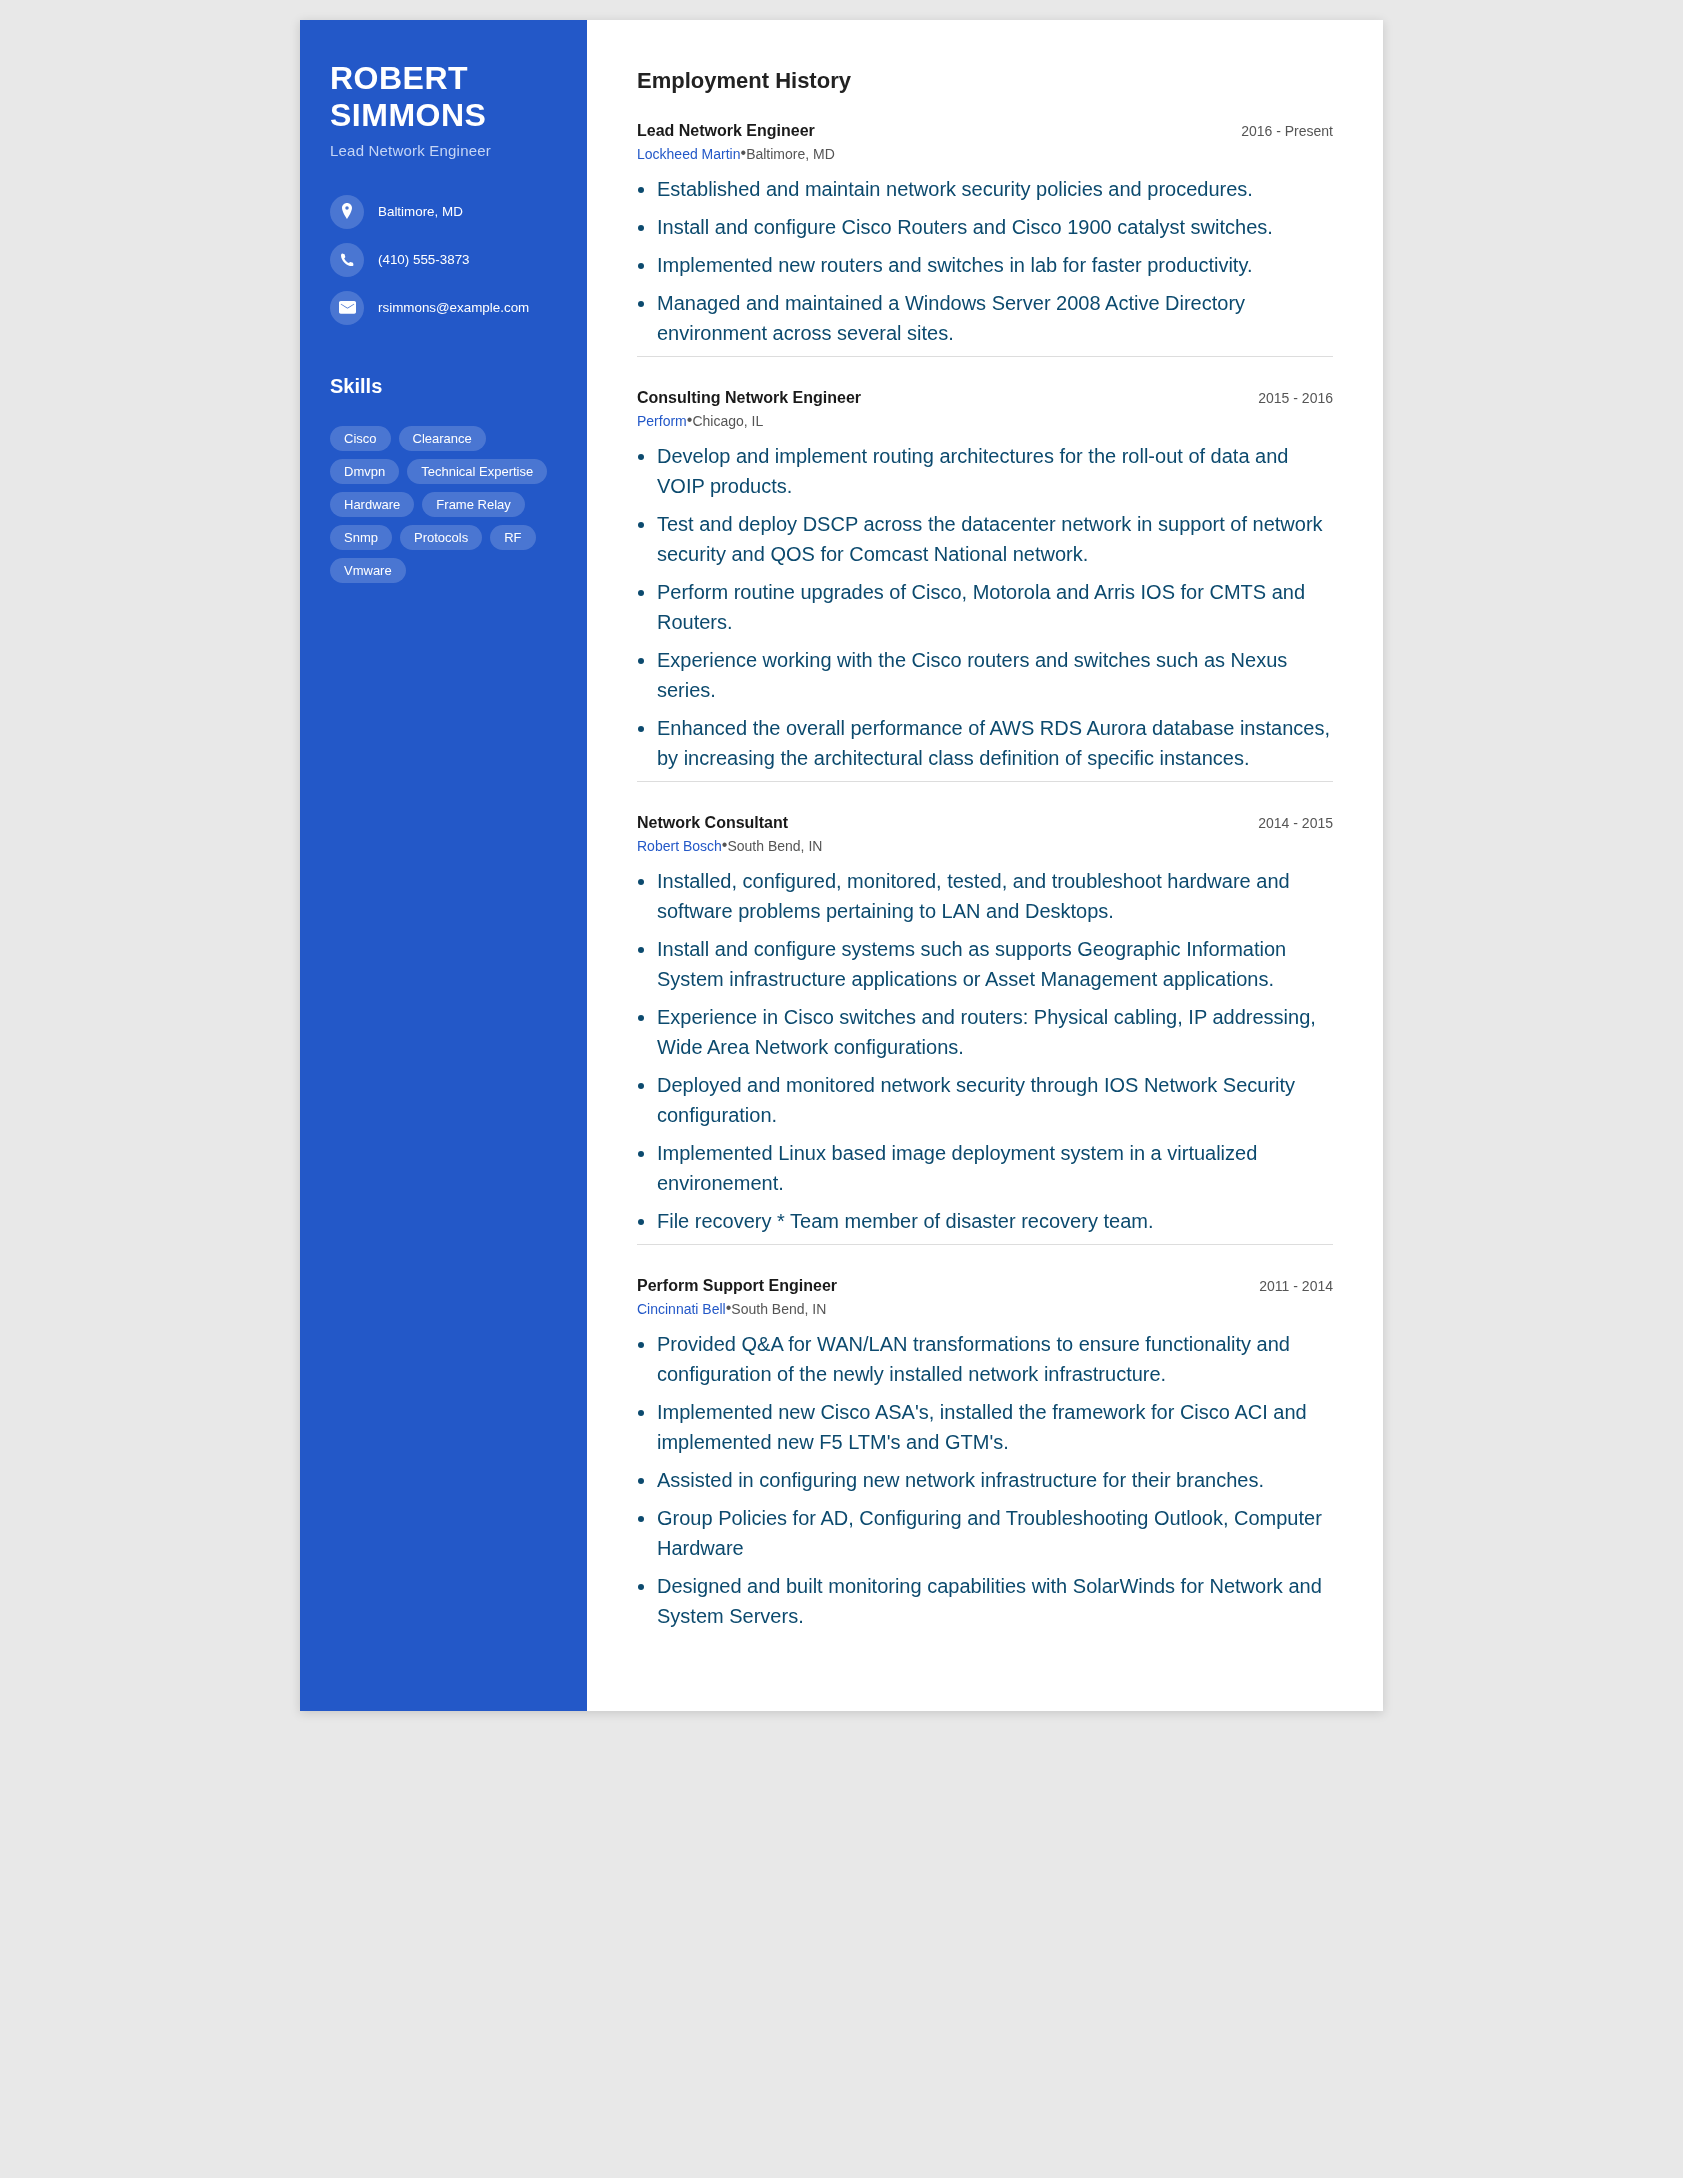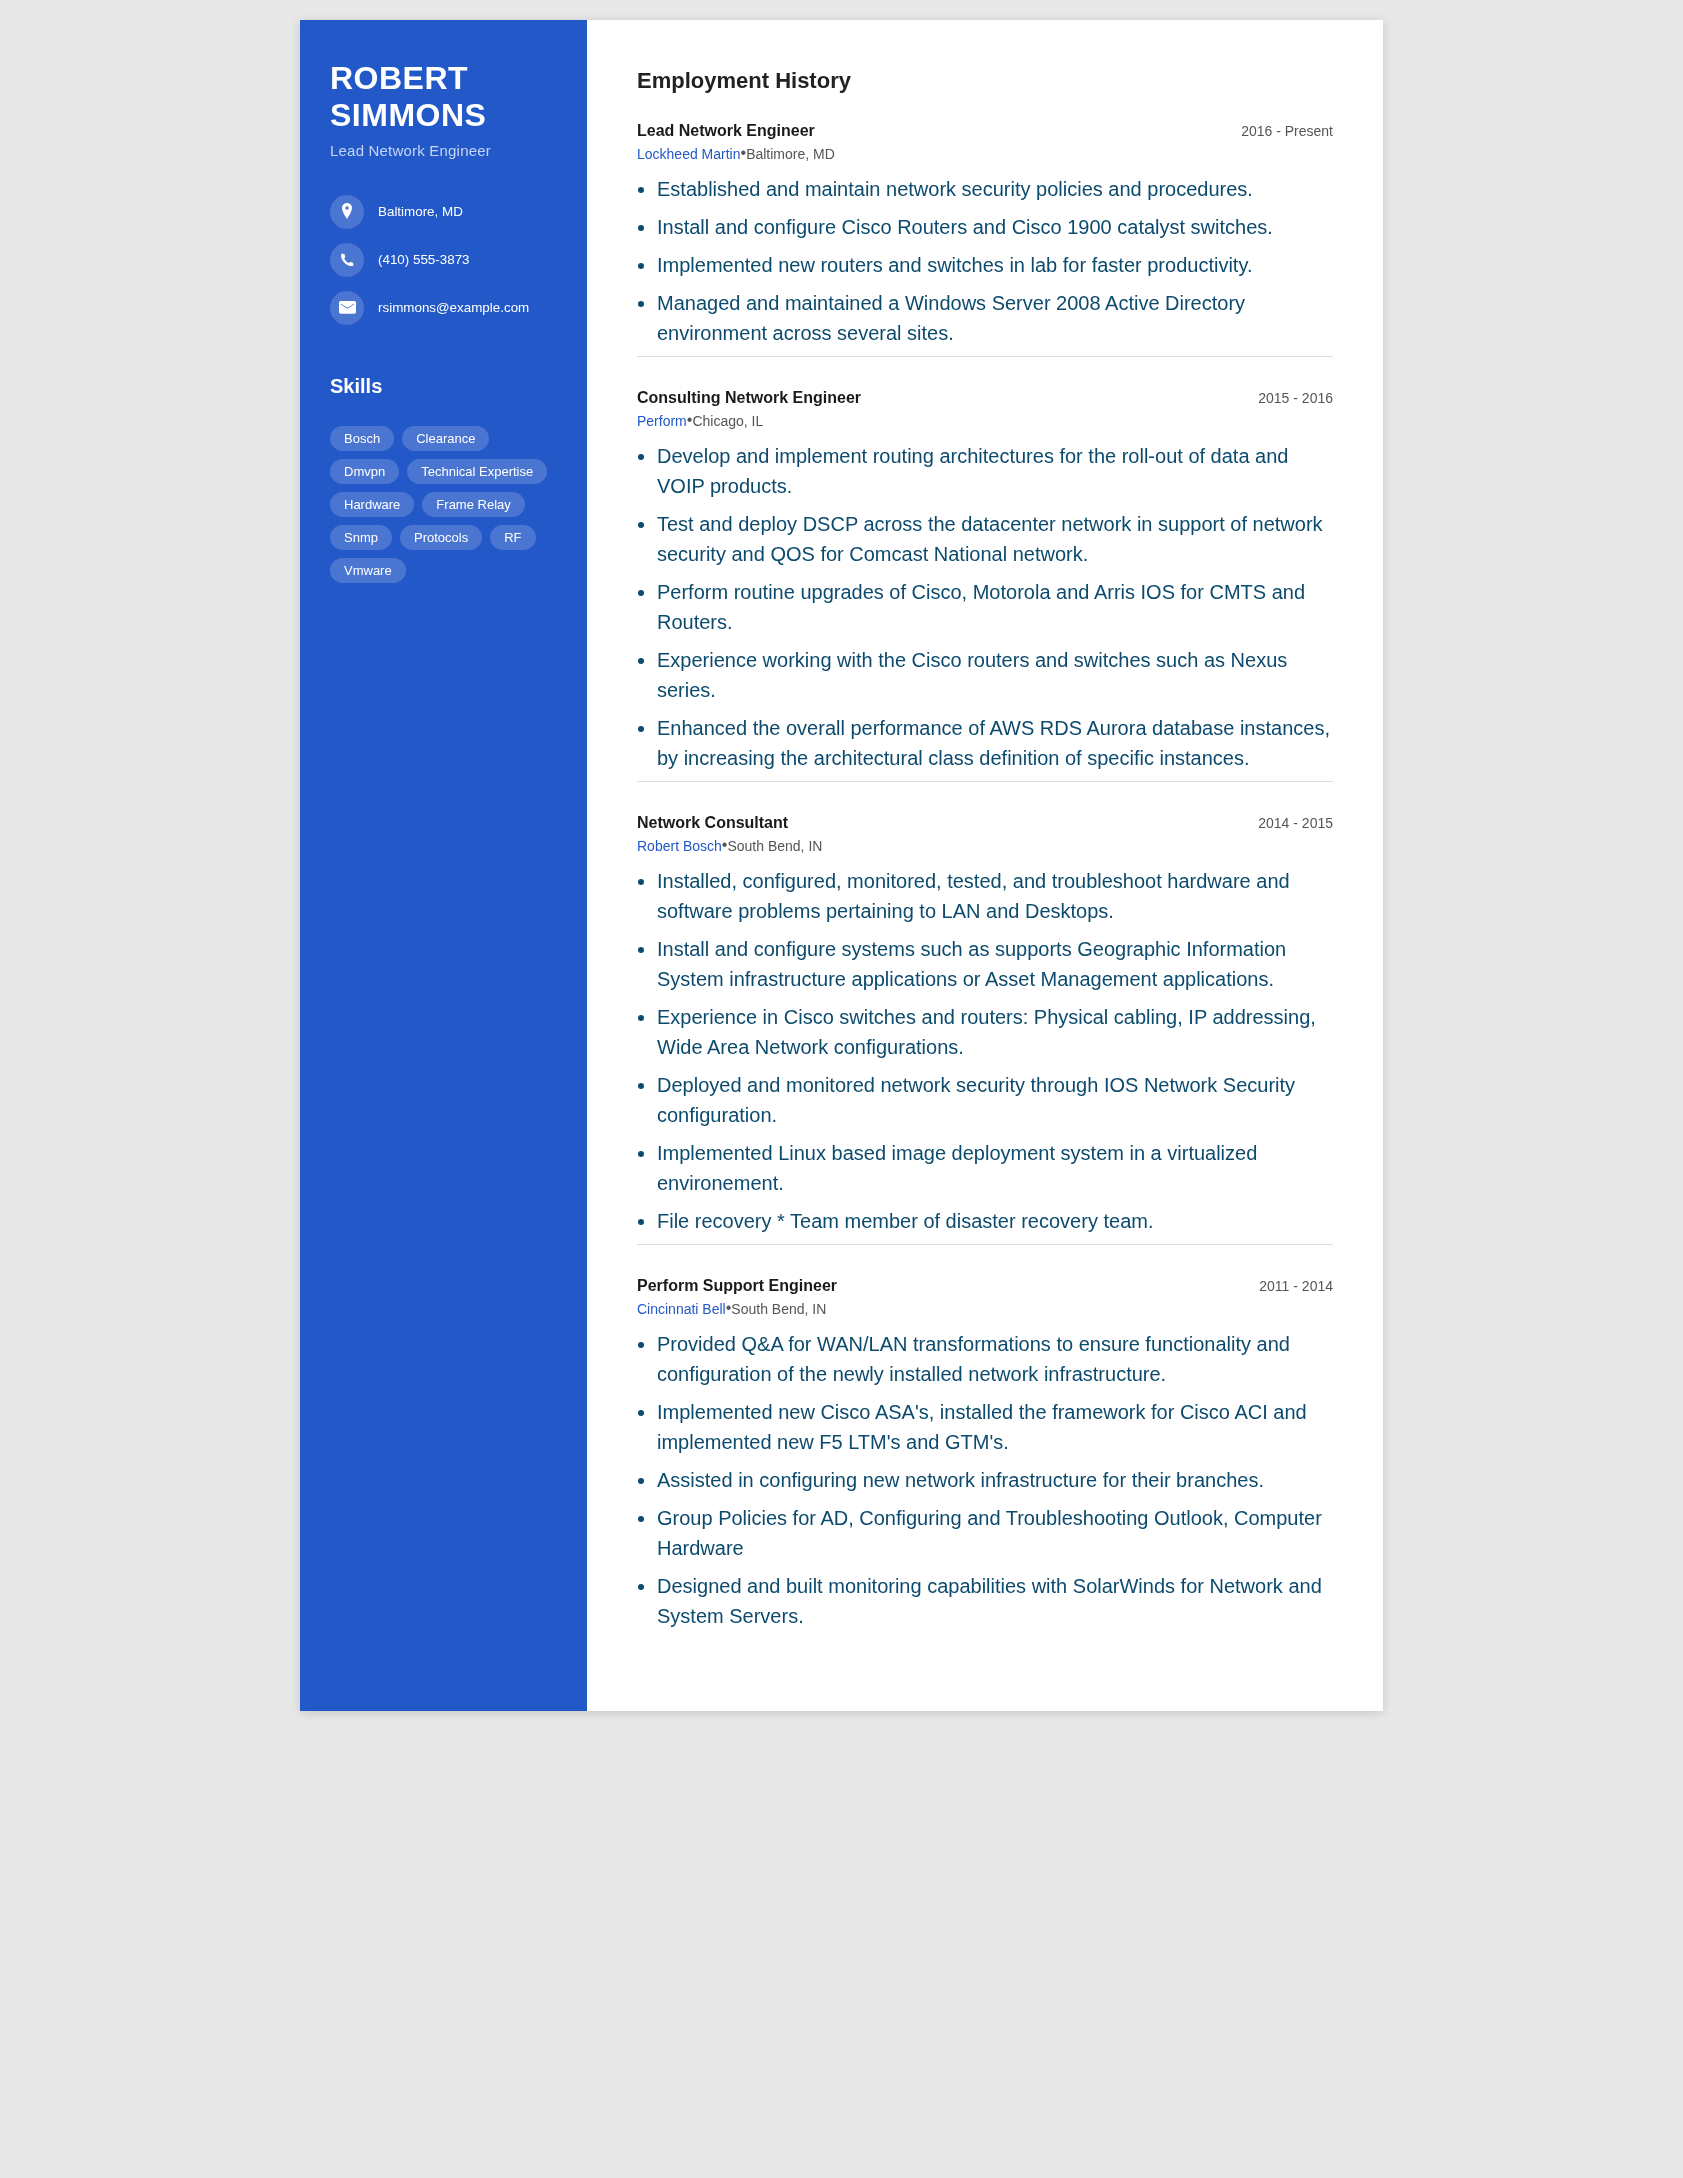--- a/index.html
+++ b/index.html
@@ -189,21 +189,21 @@
             <path d="M15.3 0H1.7C0.765 0 0 0.765 0 1.7v9.35C0 12.035 0.765 12.75 1.7 12.75h13.6c.935 0 1.7-.715 1.7-1.7V1.7C17 .765 16.235 0 15.3 0zm-.255 3.613l-6.205 3.91a.68.68 0 0 1-.68 0L1.955 3.613A.425.425 0 0 1 2.38 2.89l6.12 3.868L14.62 2.89a.425.425 0 0 1 .425.723z" fill="white"></path>
           </svg>
         </div>
         <span class="contact-text">rsimmons@example.com</span>
       </div>
     </div>
 
     <div class="skills-section">
       <div class="skills-section-title">Skills</div>
       <div class="skills-tags" id="skills-tags-container">
-          <span class="skill-tag">Bosch</span>
+          <span class="skill-tag">Cisco</span>
           <span class="skill-tag">Clearance</span>
           <span class="skill-tag">Dmvpn</span>
           <span class="skill-tag">Technical Expertise</span>
           <span class="skill-tag">Hardware</span>
           <span class="skill-tag">Frame Relay</span>
           <span class="skill-tag">Snmp</span>
           <span class="skill-tag">Protocols</span>
           <span class="skill-tag">RF</span>
           <span class="skill-tag">Vmware</span>
         </div>

